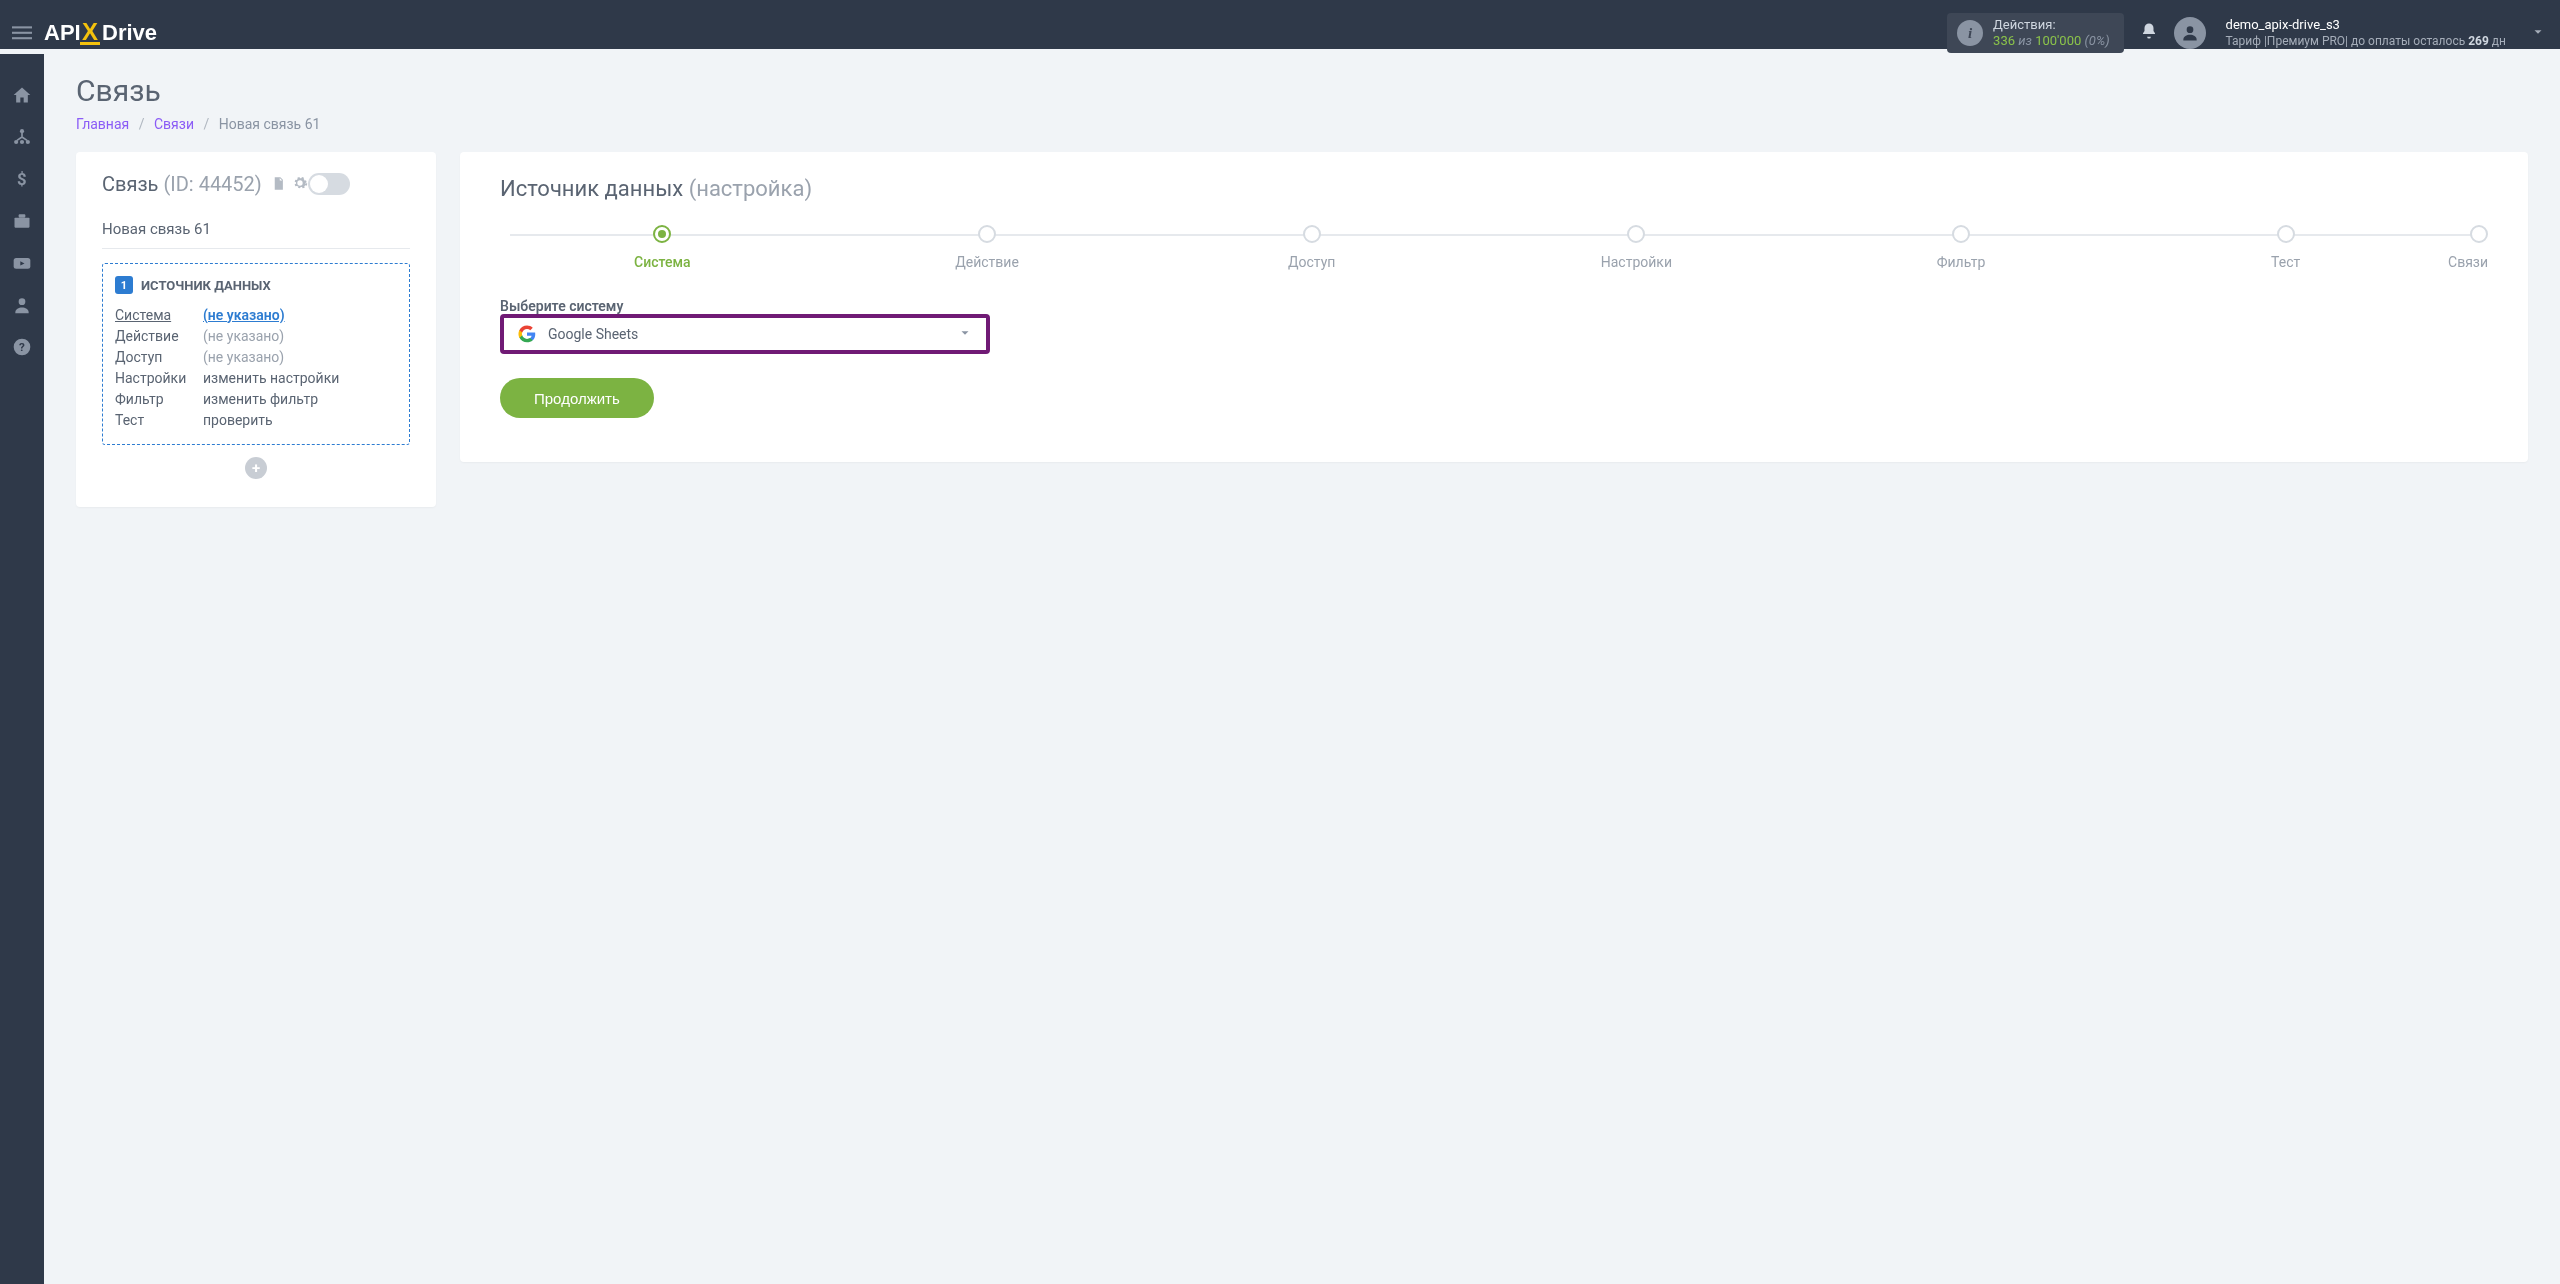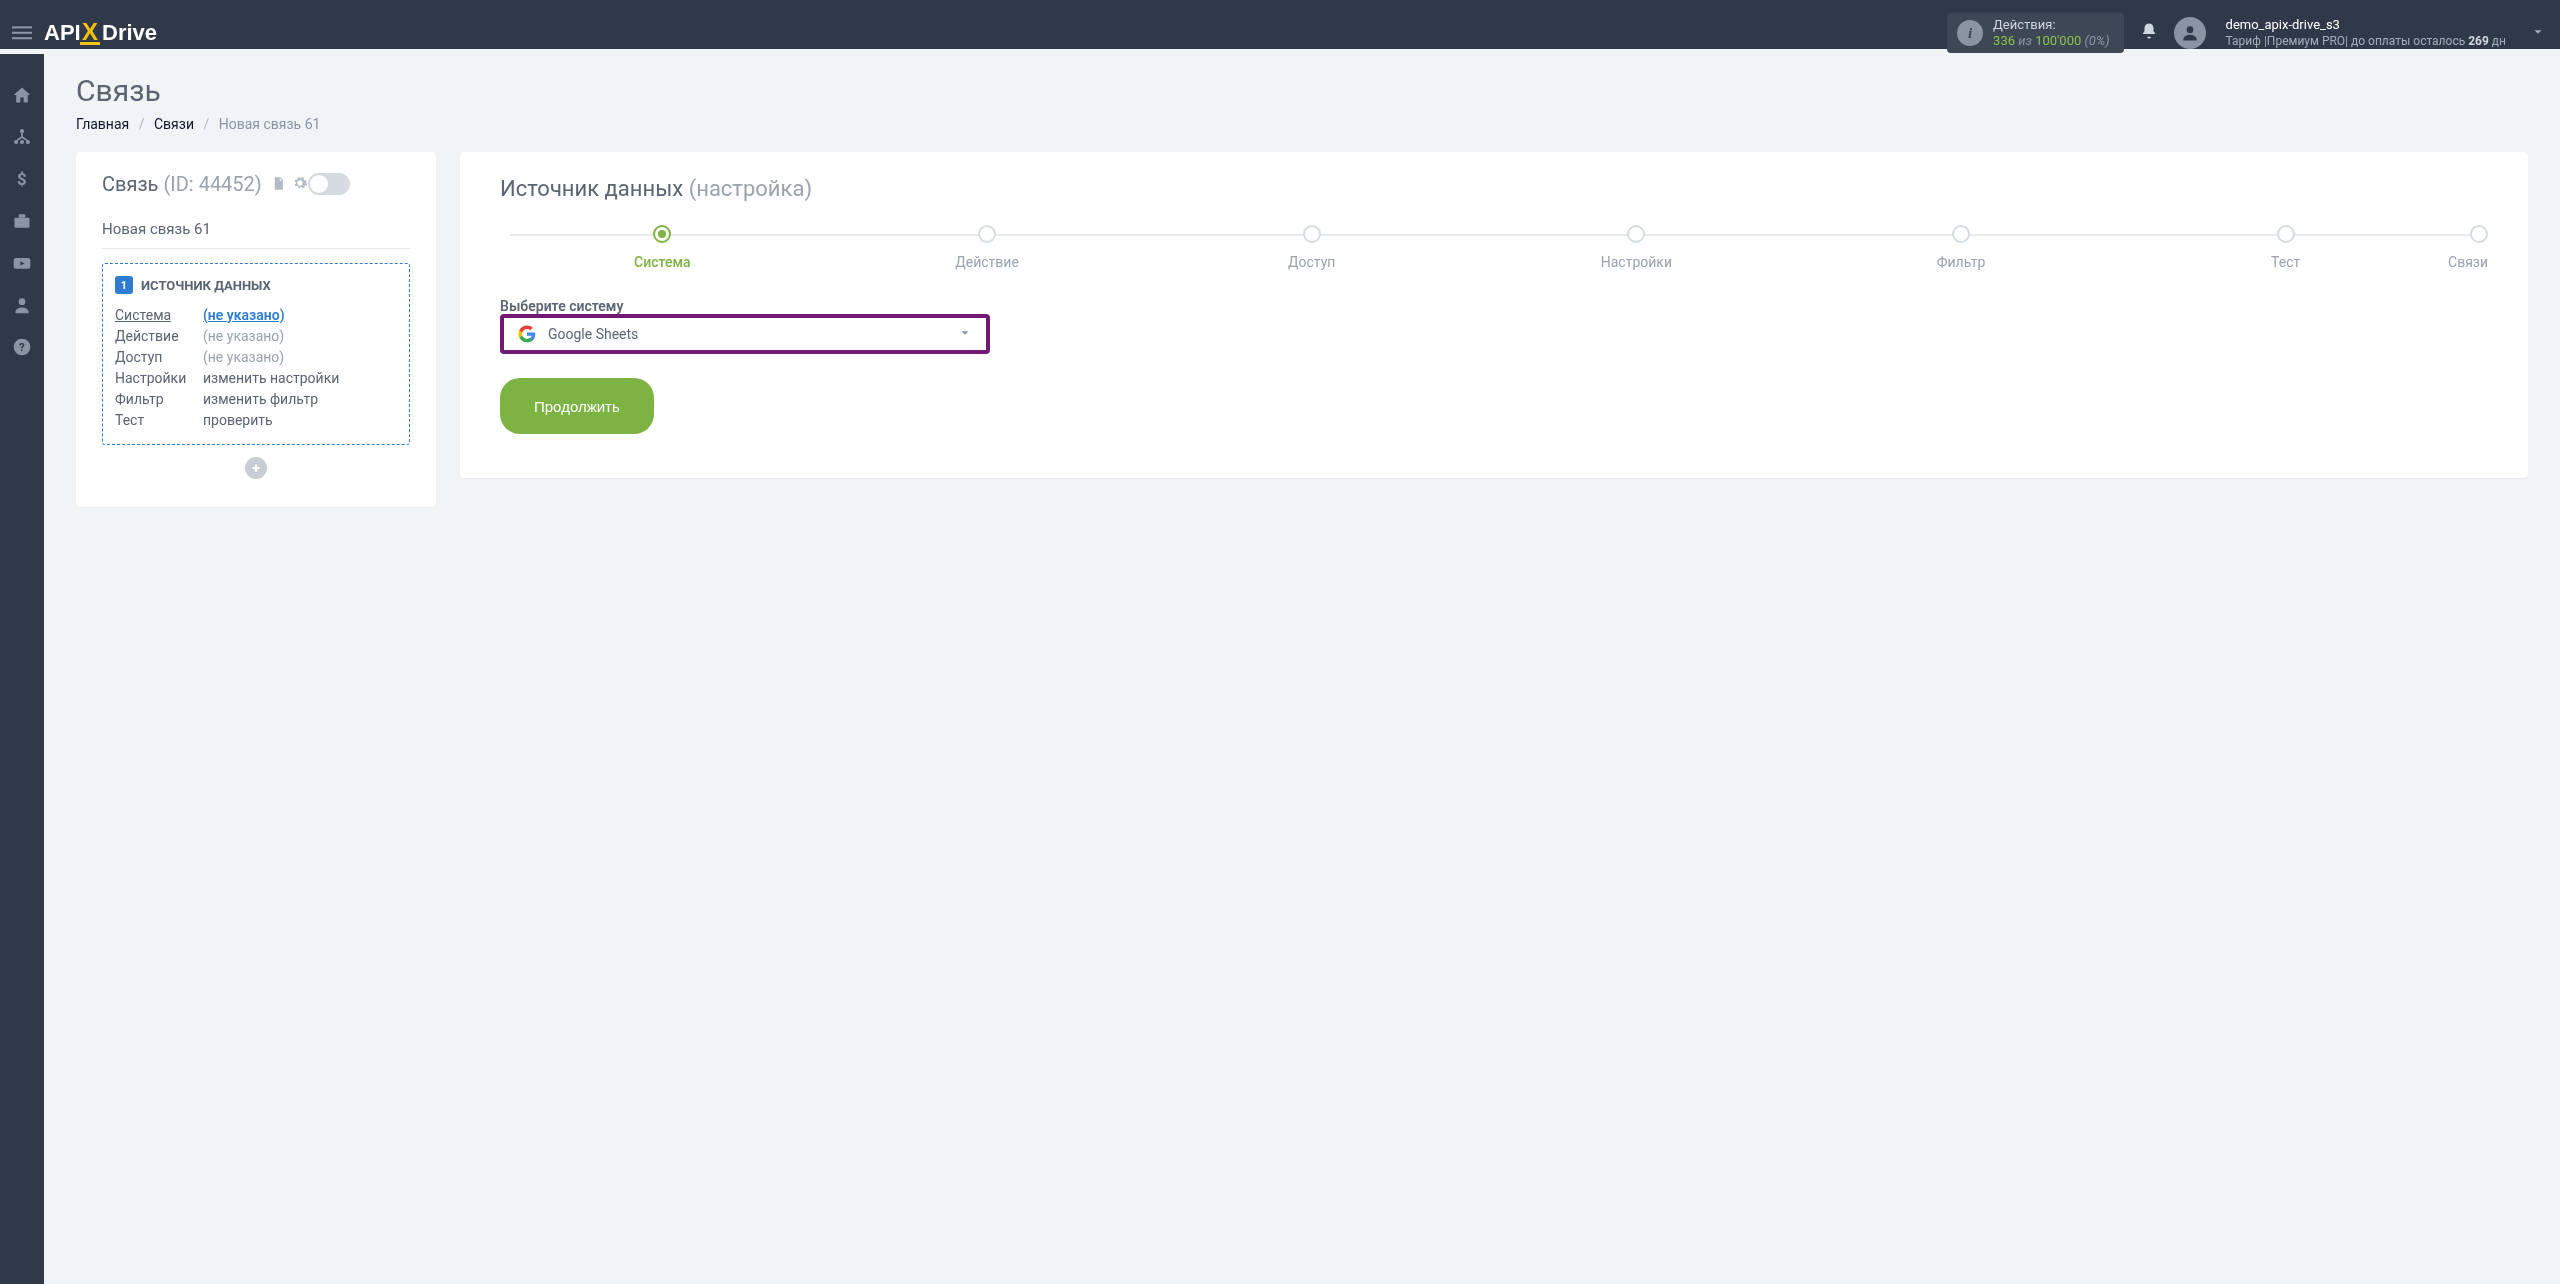--- a/index.html
+++ b/index.html
@@ -25,21 +25,21 @@
 .user-texts .uname { color: #fff; }
 .user-texts .utariff { color: #a5adb9; font-size: 12px; }
 .user-texts .utariff b { color: #cfd6df; font-weight: 700; }
 .chevron-area { width: 44px; text-align: center; color: #a5adb9; cursor: pointer; font-size: 14px; }
 .sidebar { position: fixed; left: 0; top: 54px; bottom: 0; width: 44px; background: #2f3949; padding-top: 20px; }
 .sidebar .sb-item { height: 42px; display: flex; align-items: center; justify-content: center; color: #8a94a3; cursor: pointer; }
 .sidebar .sb-item svg { width: 20px; height: 20px; fill: #8a94a3; }
 .main { margin-left: 44px; padding: 24px 32px; }
 .page-title { font-size: 30px; font-weight: 400; color: #5a6472; margin-bottom: 8px; }
 .breadcrumbs { font-size: 14px; color: #8a94a3; margin-bottom: 20px; }
-.breadcrumbs a { color: #0f172a; text-decoration: none; }
+.breadcrumbs a { color: #8b5cf6; text-decoration: none; }
 .breadcrumbs .sep { color: #b0b7c0; margin: 0 6px; }
 .columns { display: flex; gap: 24px; align-items: flex-start; }
 .left-card { background: #fff; border-radius: 4px; width: 360px; padding: 20px 26px 28px; box-shadow: 0 1px 2px rgba(0,0,0,0.04); }
 .left-card .card-head { display: flex; align-items: center; justify-content: flex-start; margin-bottom: 24px; }
 .left-card .card-head .ttl { font-size: 20px; color: #5a6472; font-weight: 400; }
 .left-card .card-head .ttl .idpart { color: #9aa2ad; }
 .left-card .card-head .ttl .page-icon { color: #b4bbc4; margin-left: 4px; font-size: 16px; }
 .left-card .card-head .ttl .gear-icon { color: #b4bbc4; margin-left: 2px; font-size: 16px; }
 .toggle { width: 42px; height: 22px; background: #d6dbe1; border-radius: 11px; position: relative; cursor: pointer; }
 .toggle::after { content:""; position:absolute; width:18px; height:18px; background:#fff; border-radius:50%; top:2px; left:2px; }
@@ -68,21 +68,21 @@
 .stepper .step.active .dot { border-color:#7cb342; }
 .stepper .step.active .dot::after { content:""; width:8px; height:8px; background:#7cb342; border-radius:50%; position:absolute; top:3px; left:3px; }
 .stepper .step .lbl { font-size:14px; margin-top:8px; color:#9aa2ad; }
 .stepper .step.active .lbl { color:#7cb342; font-weight:500; }
 .stepper .line { position:absolute; top:9px; left:10px; right:10px; height:2px; background:#e6e9ed; z-index:1; }
 .field-label { font-size:14px; font-weight:600; color:#5a6472; }
 .select-box { border:4px solid #701a75; border-radius:4px; height:40px; display:flex; align-items:center; padding:0 14px; width:490px; position:relative; cursor:pointer; background:#fff; }
 .select-box .sel-icon { width:18px; height:18px; margin-right:12px; display:flex; align-items:center; justify-content:center; }
 .select-box .sel-text { font-size:14px; color:#5a6472; }
 .select-box .chevron { position:absolute; right:14px; color:#8a94a3; }
-.btn-continue { margin-top:24px; background:#7cb342; color:#fff; border:none; border-radius:20px; height:56px; padding:0 34px; font-size:15px; cursor:pointer; }
+.btn-continue { margin-top:24px; background:#7cb342; color:#fff; border:none; border-radius:20px; height:40px; padding:0 34px; font-size:15px; cursor:pointer; }
 </style>
 </head>
 <body>
 
 <div class="header">
   <div class="hamburger">
     <svg viewBox="0 0 24 24" width="20" height="20" fill="currentColor">
         <rect y="4" width="24" height="2.5"></rect>
         <rect y="10.5" width="24" height="2.5"></rect>
         <rect y="17" width="24" height="2.5"></rect>

